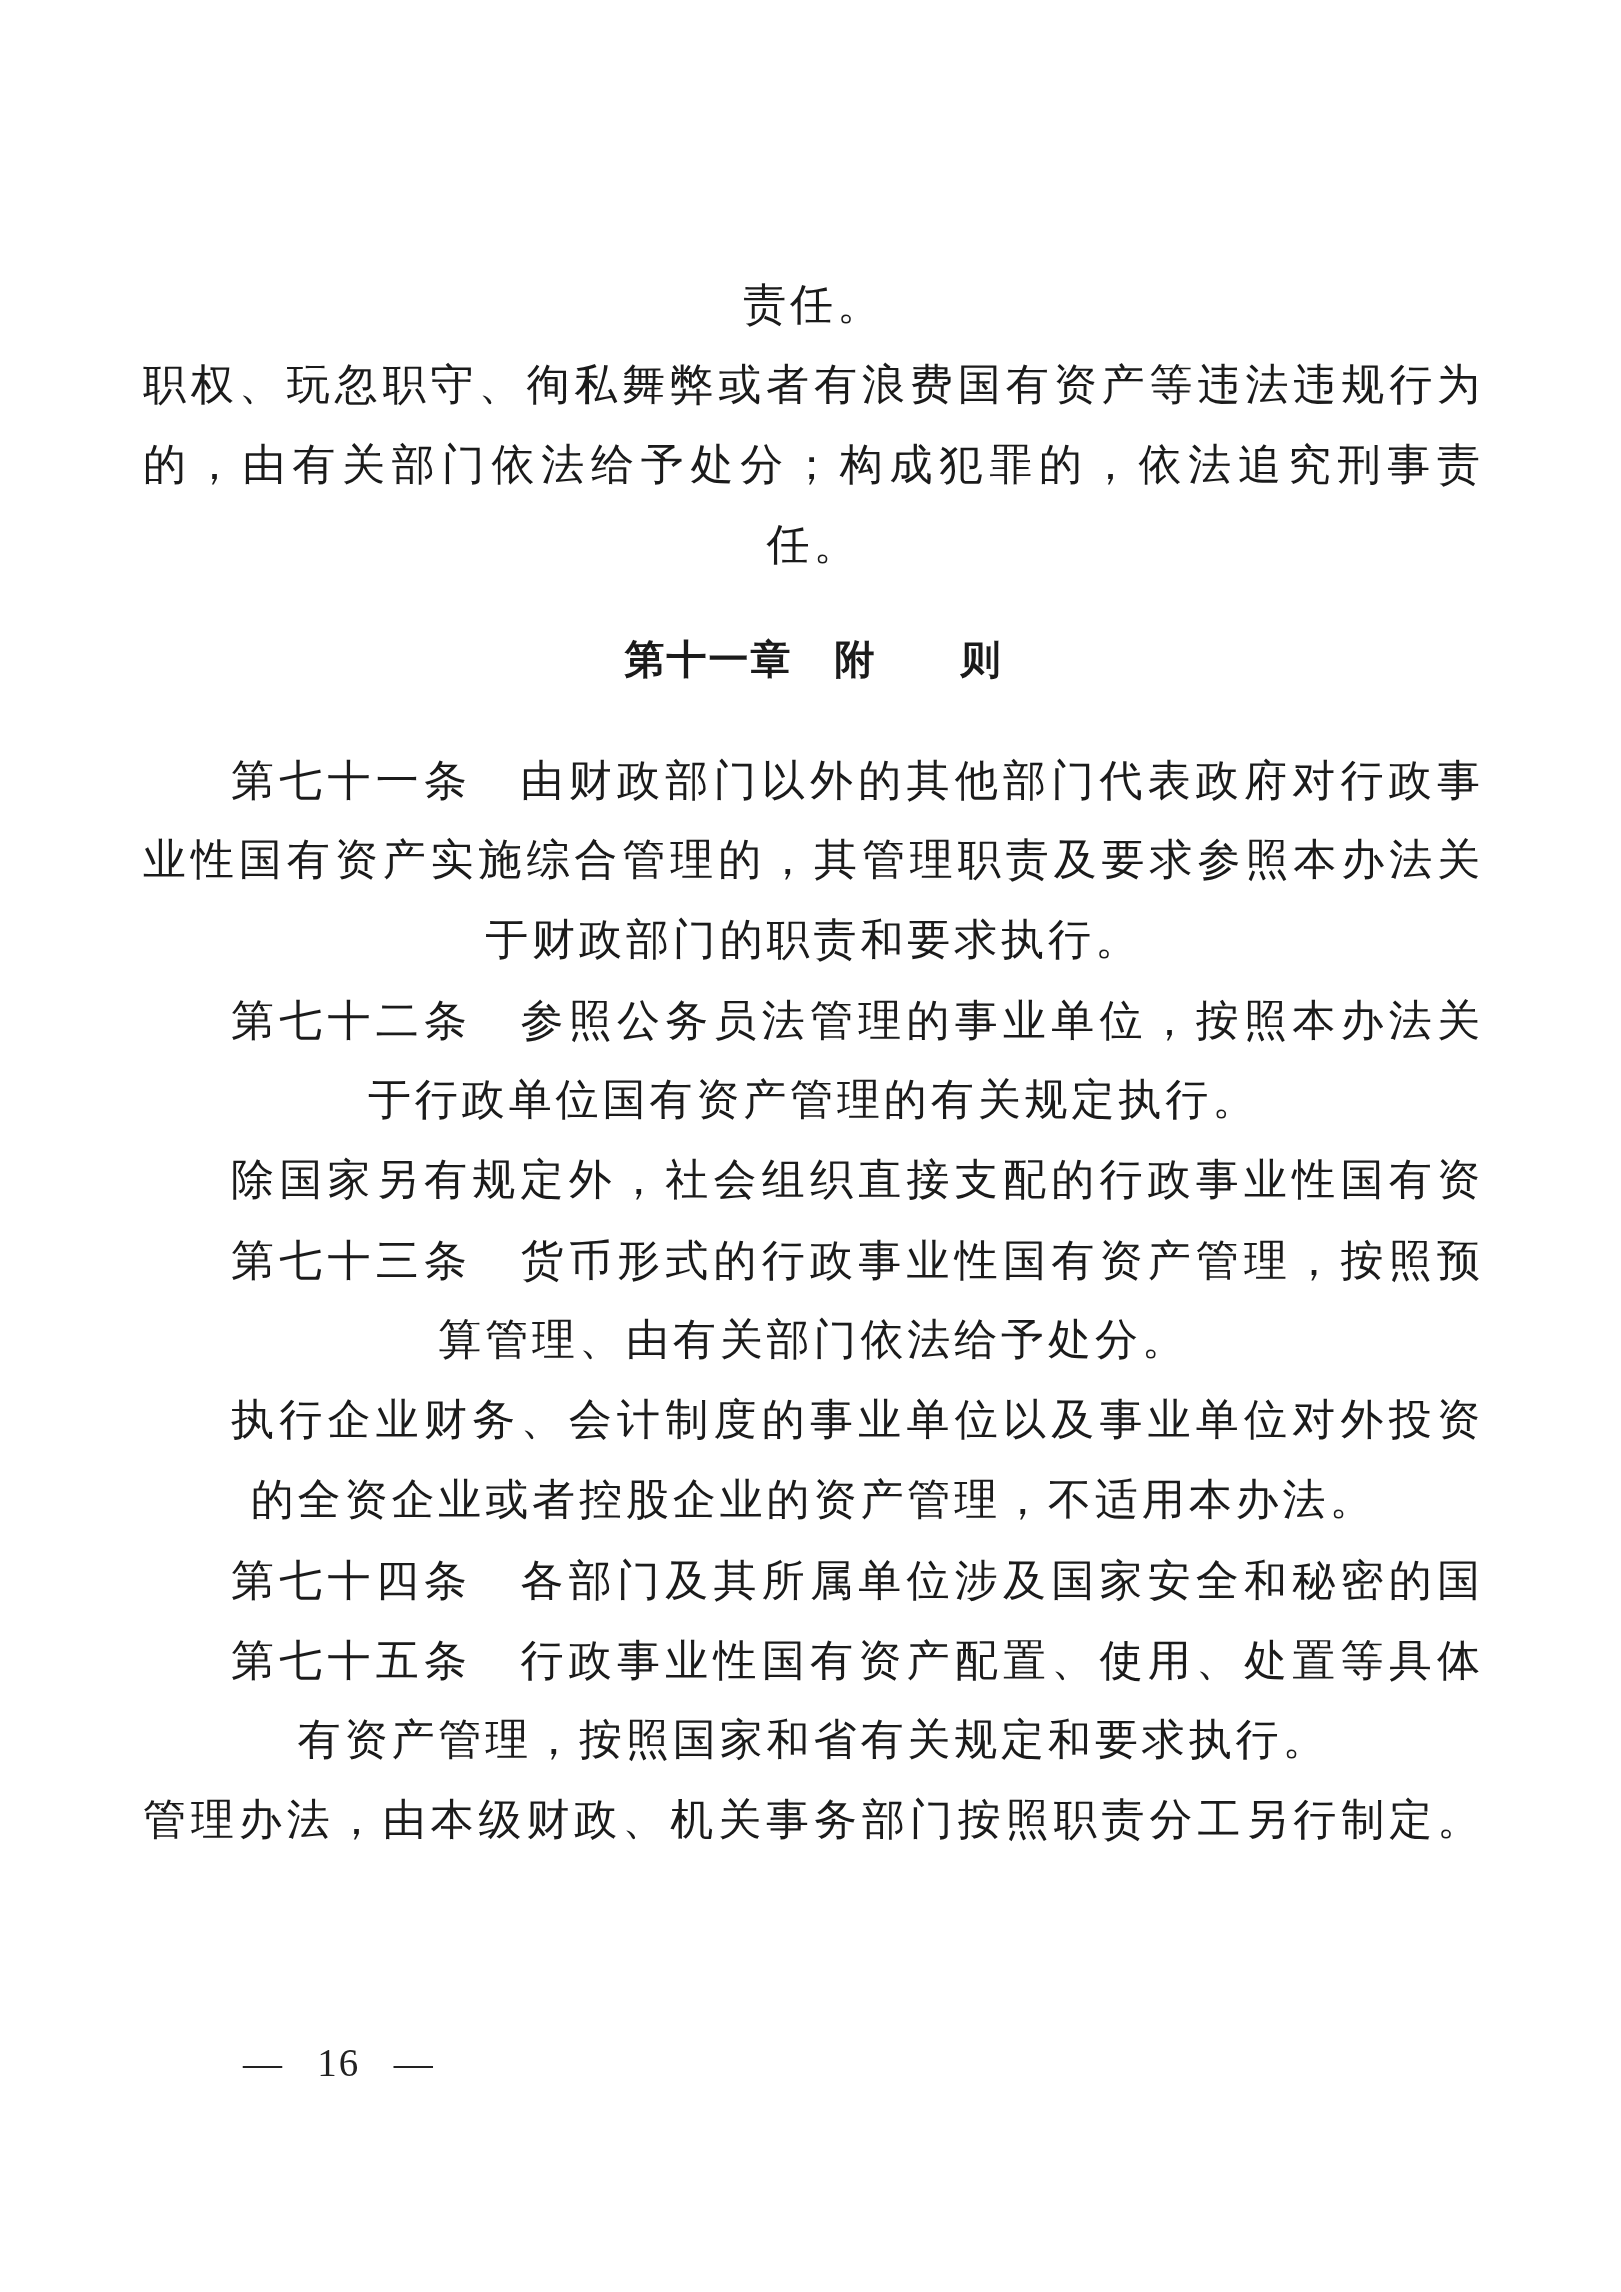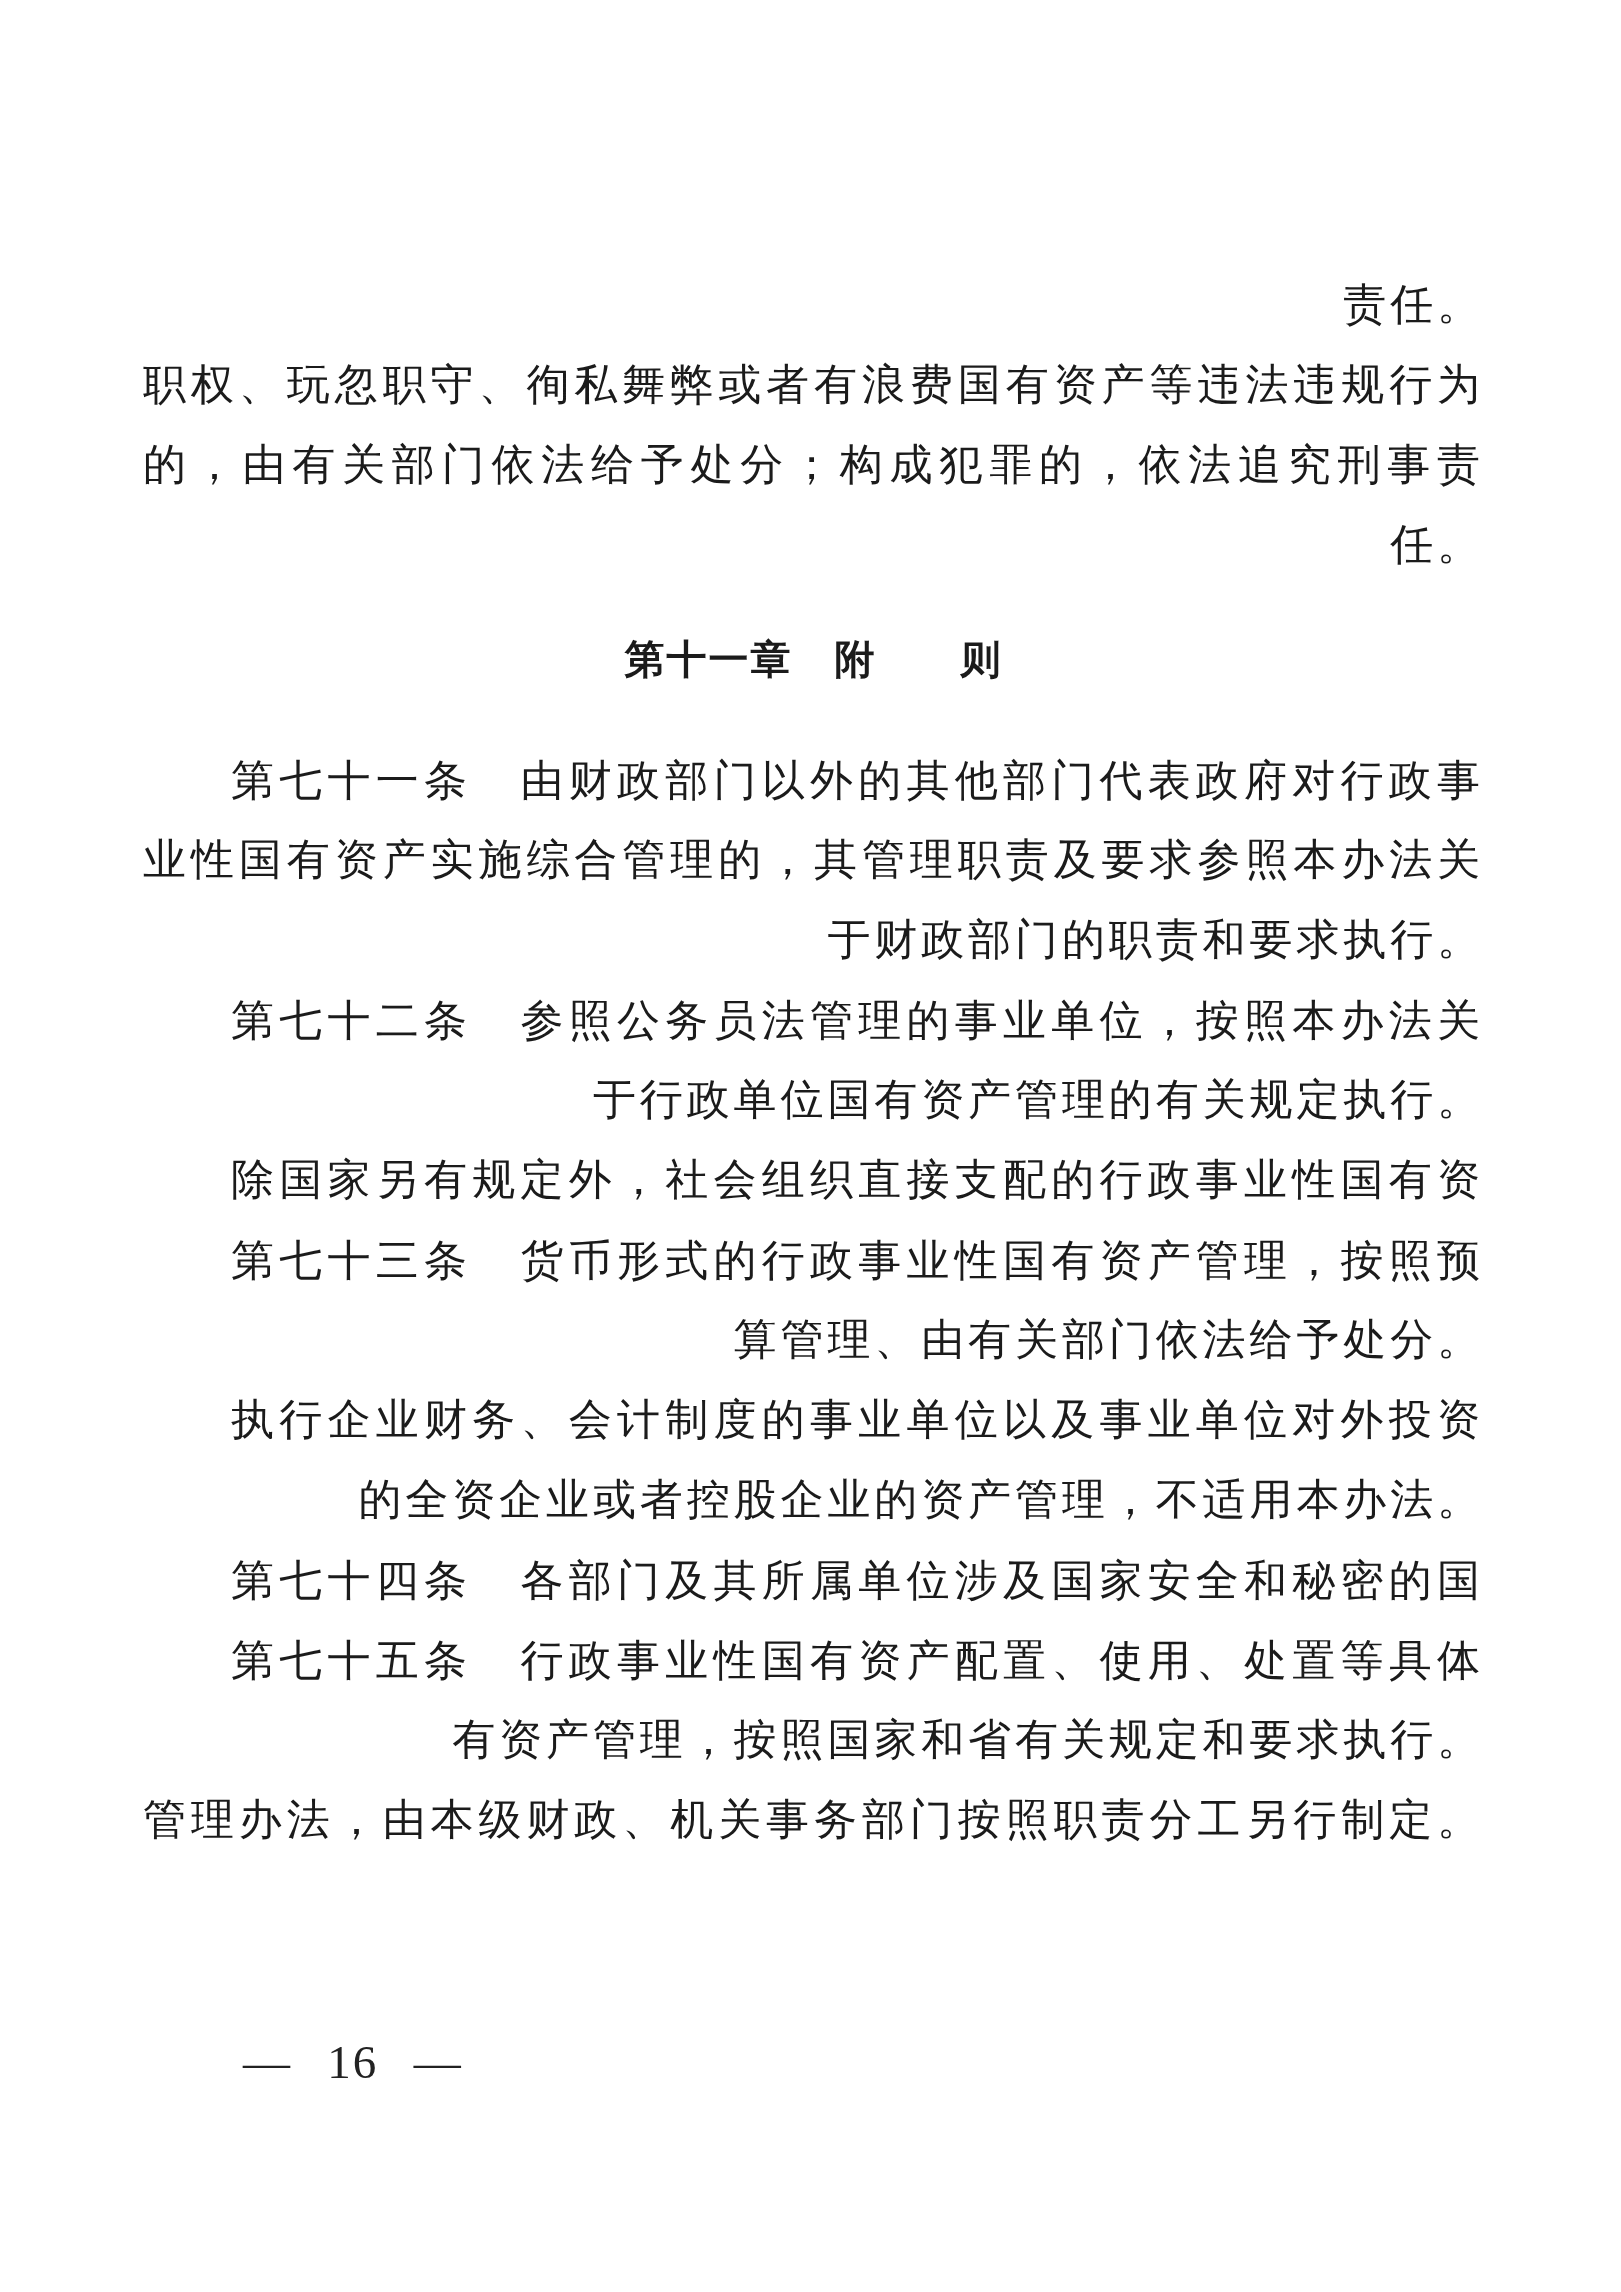--- a/index.html
+++ b/index.html
@@ -17,21 +17,21 @@
     left: 143px;
     top: 265px;
     width: 1341px;
   }
   .line {
     font-size: 43px;
     height: 80px;
     line-height: 80px;
     letter-spacing: 3.9px;
     white-space: nowrap;
-    text-align: right;
+    text-align: center;
   }
   .line.fill {
     white-space: normal;
     text-align: justify;
     text-align-last: justify;
   }
   .line.indent { text-indent: 88px; }
   .line.heading {
     margin-top: 35px;
     margin-bottom: 40px;
@@ -44,21 +44,21 @@
     white-space: nowrap;
   }
   .b {
     font-weight: normal;
     font-family: "Liberation Sans", "DejaVu Sans", sans-serif;
   }
   .pagenum {
     position: absolute;
     left: 243px;
     top: 2041px;
-    font-size: 47px;
+    font-size: 39px;
     line-height: 43px;
     letter-spacing: 2px;
     word-spacing: 21.6px;
     color: #222;
   }
 </style>
 </head>
 <body>
 
 <div class="page">

